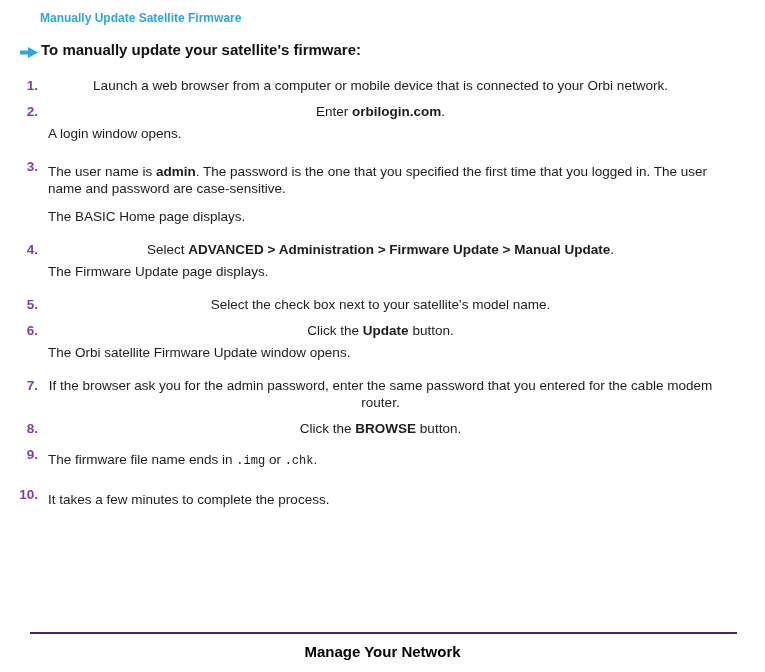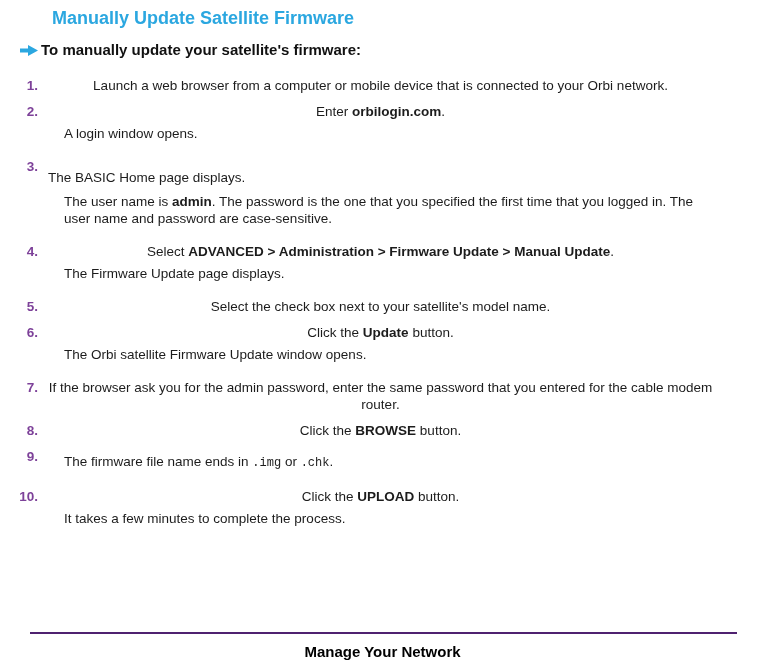--- a/index.html
+++ b/index.html
@@ -14,29 +14,29 @@
     position:relative;
     width:765px;height:672px;
     background:#ffffff;
     font-family:"Liberation Sans","DejaVu Sans",sans-serif;
     color:var(--ink);
     font-size:13.5px;
     overflow:hidden;
     padding-top:8px;
   }
   .doc-title{
-    margin-left:52px;
-    font-size:18px;
+    margin-left:40px;
+    font-size:12px;
     font-weight:bold;
     color:var(--blue);
     line-height:20px;
   }
   .procedure-heading{
     display:flex;
-    align-items:center;
+    align-items:flex-end;
     margin:13px 0 0 20px;
     font-size:15px;
     font-weight:bold;
     color:#111;
     line-height:18px;
   }
   .arrow-icon{display:inline-block;margin-right:2px;flex:0 0 auto;}
   .steps{
     margin-top:18px;
     padding-right:52px;
@@ -59,21 +59,21 @@
     margin-left:10px;
     line-height:17px;
   }
   .step-text{line-height:17px;text-align:center;}
   .sub{
     margin-top:5px;
     margin-bottom:7px;
     line-height:17px;
   }
   .sub.gap{margin-top:11px;}
-  .sub:last-child{margin-bottom:7px;margin-left:16px;}
+  .sub:last-child{margin-bottom:7px;}
   .b{font-weight:bold;}
   .m{
     font-family:"Liberation Mono","DejaVu Sans Mono",monospace;
     font-size:12px;
     text-align:right;
   }
   .footer{
     position:absolute;
     left:0;right:0;
     top:632px;
@@ -125,22 +125,22 @@
       <div class="step">
         <div class="step-num">2.</div>
         <div class="step-body">
           <div class="step-text"><span>Enter </span><span class="b">orbilogin.com</span><span>.</span></div>
           <div class="sub"><span>A login window opens.</span></div>
         </div>
       </div>
       <div class="step">
         <div class="step-num">3.</div>
         <div class="step-body">
+          <div class="sub"><span>The user name is </span><span class="b">admin</span><span>. The password is the one that you specified the first time that you logged in. The user name and password are case-sensitive.</span></div>
           <div class="sub gap"><span>The BASIC Home page displays.</span></div>
-          <div class="sub"><span>The user name is </span><span class="b">admin</span><span>. The password is the one that you specified the first time that you logged in. The user name and password are case-sensitive.</span></div>
         </div>
       </div>
       <div class="step">
         <div class="step-num">4.</div>
         <div class="step-body">
           <div class="step-text"><span>Select </span><span class="b">ADVANCED &gt; Administration &gt; Firmware Update &gt; Manual Update</span><span>.</span></div>
           <div class="sub"><span>The Firmware Update page displays.</span></div>
         </div>
       </div>
       <div class="step">
@@ -170,21 +170,20 @@
       </div>
       <div class="step">
         <div class="step-num">9.</div>
         <div class="step-body">
           <div class="sub"><span>The firmware file name ends in </span><span class="m">.img</span><span> or </span><span class="m">.chk</span><span>.</span></div>
         </div>
       </div>
       <div class="step">
         <div class="step-num">10.</div>
         <div class="step-body">
-          <div class="step-text"><span>Click the </span><span class="b">UPLOAD</span><span> button.</span></div>
           <div class="sub"><span>It takes a few minutes to complete the process.</span></div>
         </div>
       </div>
     </div>
 
   <div class="footer">
     <hr class="footer-rule">
     <div class="footer-section">Manage Your Network</div>
     <div class="footer-page-number">59</div>
   </div>

